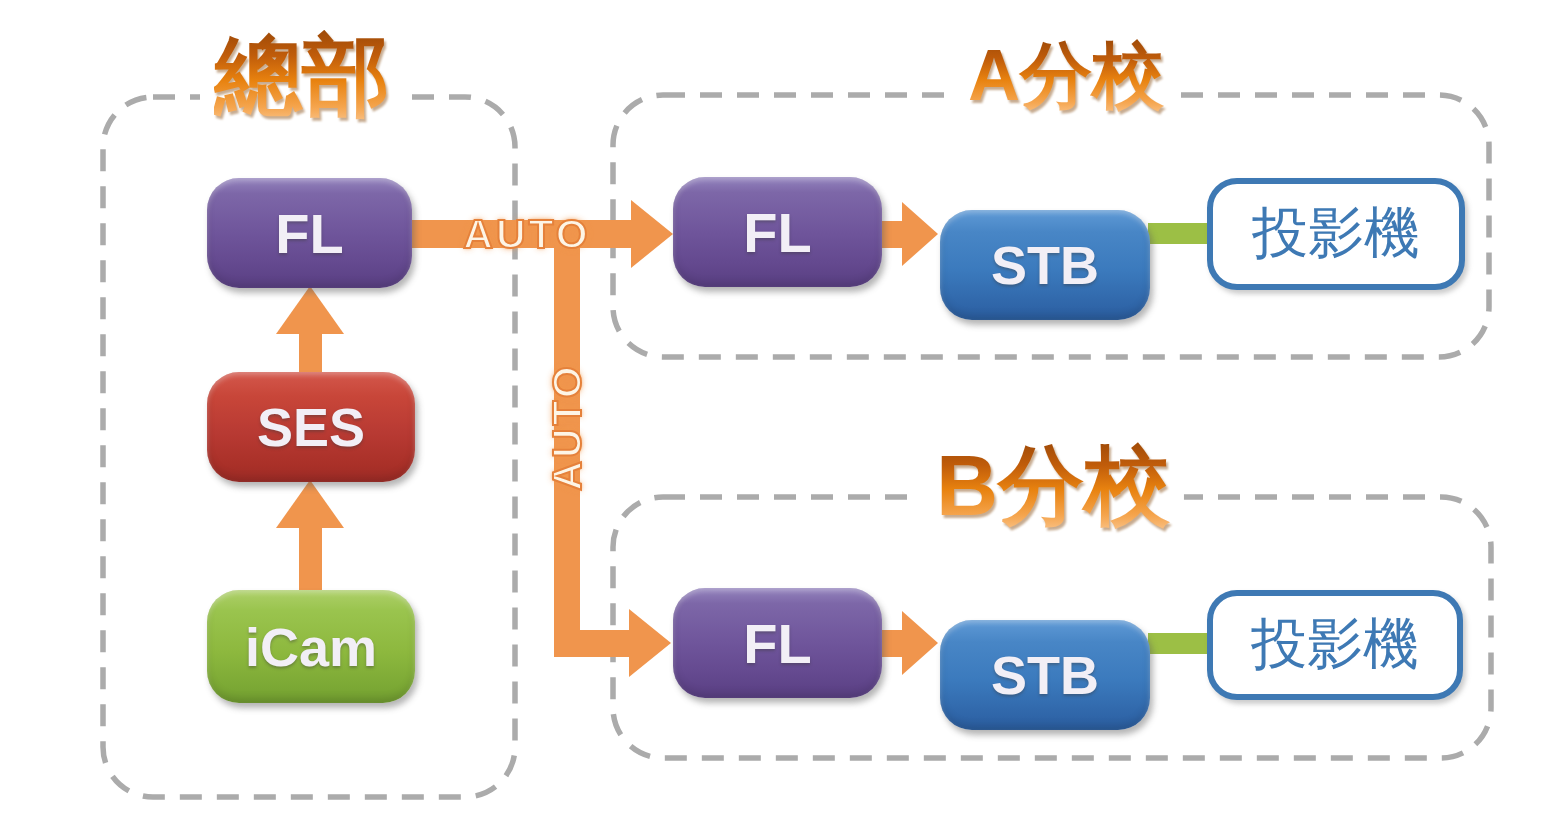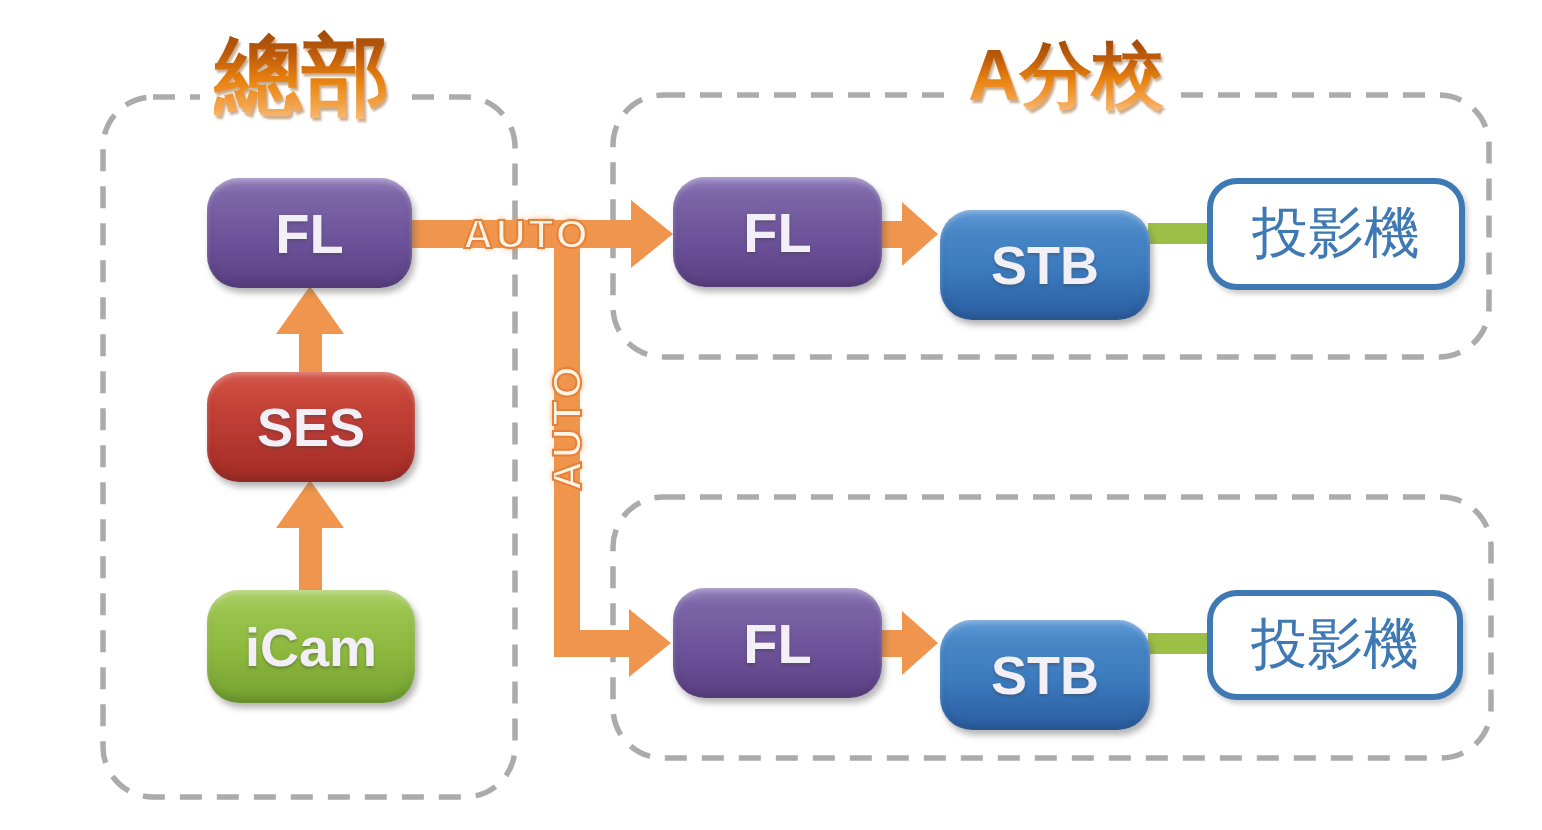--- a/index.html
+++ b/index.html
@@ -106,20 +106,23 @@
     <rect x="1148" y="223" width="62" height="21" style="fill:var(--connector)"></rect>
     <rect x="1148" y="633" width="62" height="21" style="fill:var(--connector)"></rect>
   </svg>
 
   <div class="title-wrap" id="group-title-hq">
     <span class="title-text">總部</span>
   </div>
   <div class="title-wrap" id="group-title-a">
     <span class="title-text">A分校</span>
   </div>
+  <div class="title-wrap" id="group-title-b">
+    <span class="title-text">B分校</span>
+  </div>
 
   <div class="box purple" id="node-fl-hq">FL</div>
   <div class="box red" id="node-ses">SES</div>
   <div class="box green" id="node-icam">iCam</div>
 
   <div class="box purple" id="node-fl-a">FL</div>
   <div class="box blue" id="node-stb-a">STB</div>
   <div class="box projector" id="node-projector-a">投影機</div>
 
   <div class="box purple" id="node-fl-b">FL</div>

